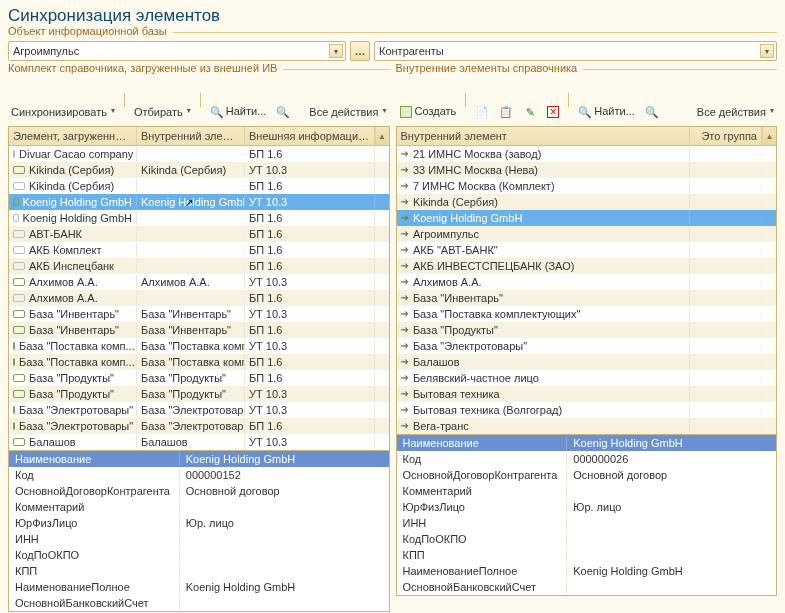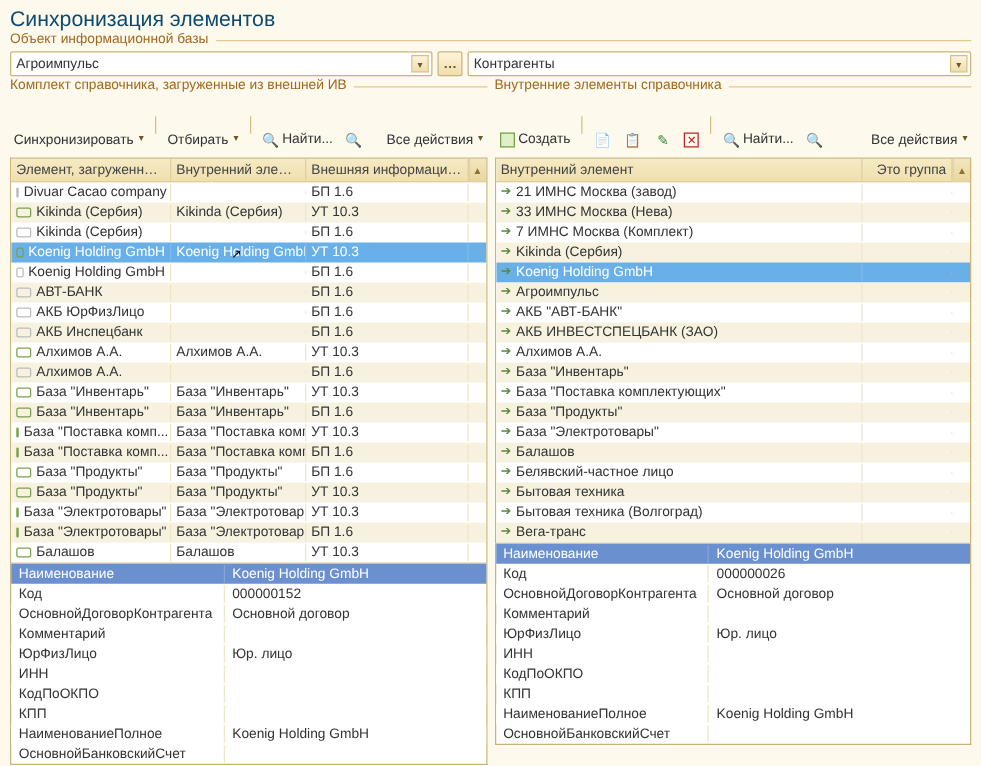--- a/index.html
+++ b/index.html
@@ -234,21 +234,21 @@
               <span class="link-ico none"></span>
               <span>АВТ-БАНК</span>
             </div>
             <div class="cell c1"></div>
             <div class="cell c2">БП 1.6</div>
             <div class="scroll-col"></div>
           </div>
           <div class="grow">
             <div class="cell c0">
               <span class="link-ico none"></span>
-              <span>АКБ ЮрФизЛицо</span>
+              <span>АКБ Комплект</span>
             </div>
             <div class="cell c1"></div>
             <div class="cell c2">БП 1.6</div>
             <div class="scroll-col"></div>
           </div>
           <div class="grow">
             <div class="cell c0">
               <span class="link-ico none"></span>
               <span>АКБ Инспецбанк</span>
             </div>

